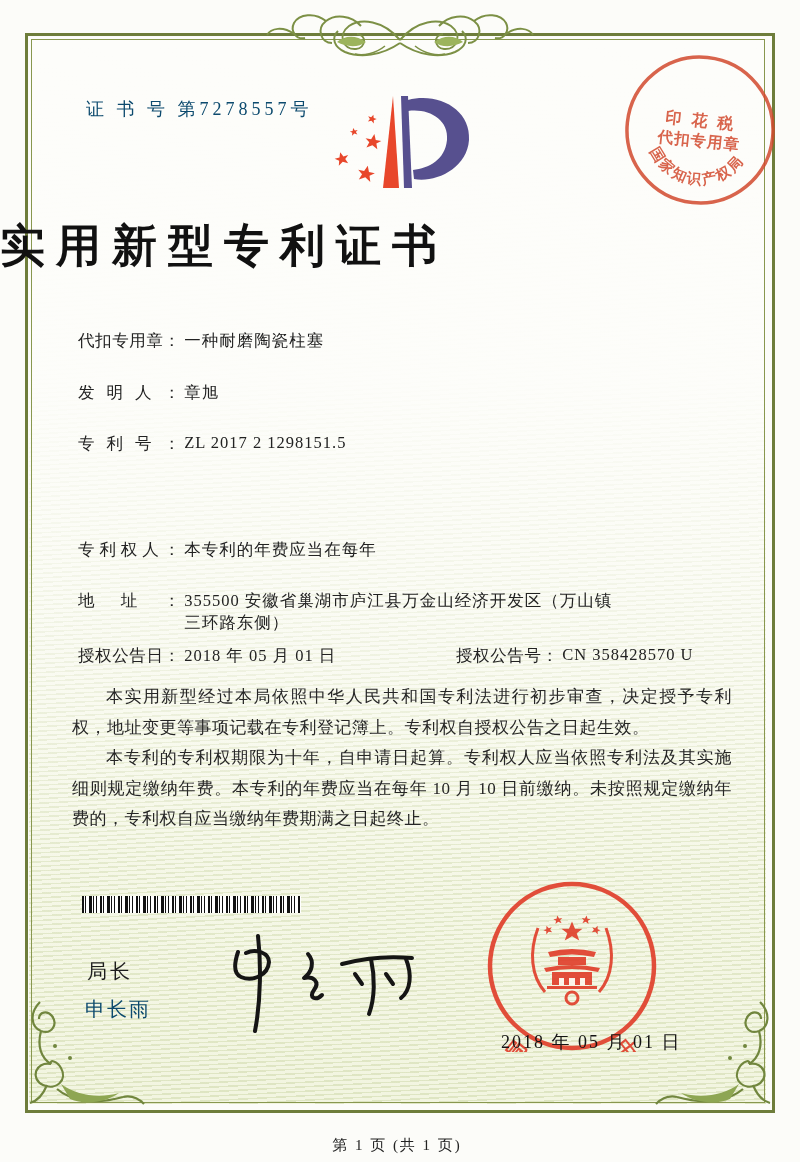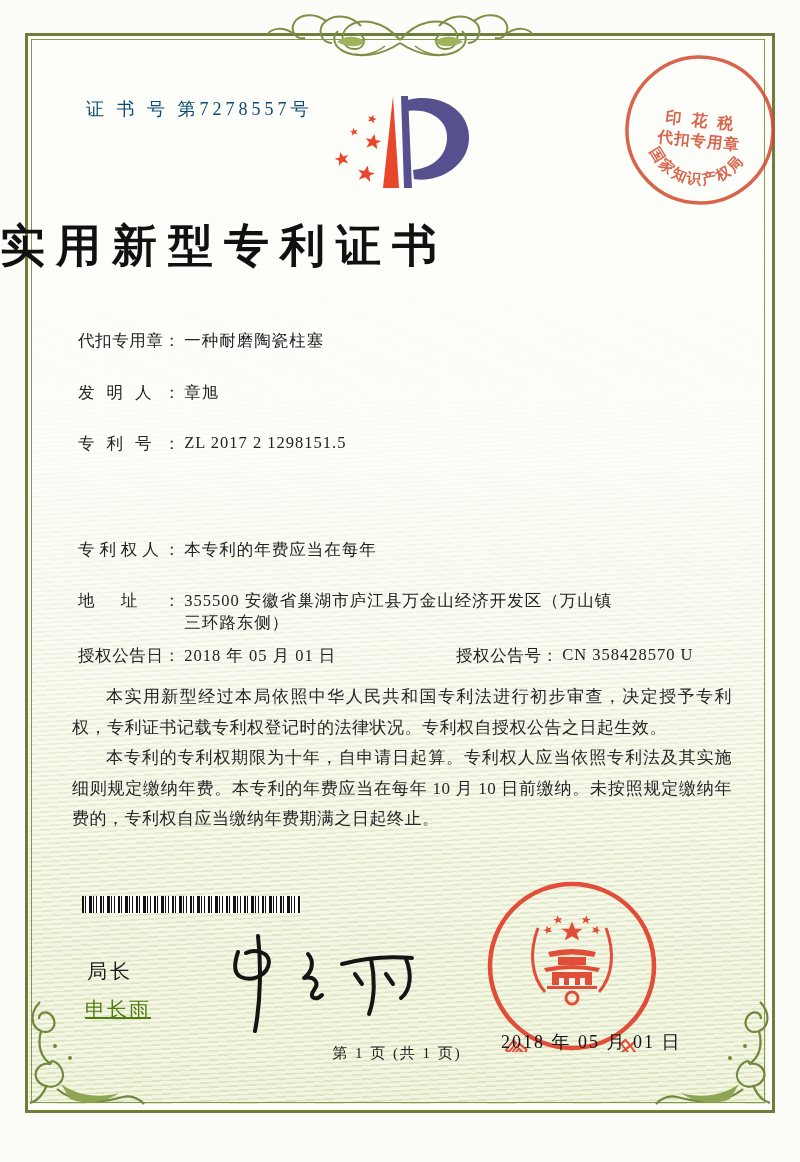--- a/index.html
+++ b/index.html
@@ -38,28 +38,28 @@
 
   .body-text{position:absolute;left:72px;top:682px;width:660px;z-index:3;font-size:17px;line-height:30.5px;
     color:#262626;text-align:justify;}
   .body-text p{margin:0;text-indent:2em;letter-spacing:0.5px;}
 
   .barcode{position:absolute;left:82px;top:896px;width:219px;height:17px;z-index:3;
     background:repeating-linear-gradient(90deg,#111 0 2px,#fff 2px 3px,#111 3px 4px,#fff 4px 7px,#111 7px 10px,#fff 10px 11px,#111 11px 12px,#fff 12px 14px,#111 14px 15px,#fff 15px 18px);}
 
   .director-title{position:absolute;left:87px;top:958px;z-index:3;font-size:20px;color:#1d1d1d;
     font-family:Liberation Sans, sans-serif;letter-spacing:3px;}
-  .director-name{position:absolute;left:85px;top:996px;z-index:3;font-size:20px;color:#4d7c0f;
-    font-family:"Liberation Sans","DejaVu Sans",sans-serif;letter-spacing:2px;text-decoration:underline;}
+  .director-name{position:absolute;left:85px;top:996px;z-index:3;font-size:20px;color:#0c4a6e;
+    font-family:"Liberation Sans","DejaVu Sans",sans-serif;letter-spacing:2px;}
   .signature{position:absolute;left:208px;top:932px;z-index:4;}
 
   .seal{position:absolute;left:486px;top:880px;z-index:5;opacity:0.9;}
   .seal-date{position:absolute;left:501px;top:1030px;z-index:6;font-size:18px;color:#141414;letter-spacing:2px;}
 
-  .page-footer{position:absolute;left:0;right:6px;top:1044px;z-index:3;text-align:center;font-size:15px;color:#222;letter-spacing:2px;}
+  .page-footer{position:absolute;left:0;right:6px;top:1136px;z-index:3;text-align:center;font-size:15px;color:#222;letter-spacing:2px;}
 </style>
 </head>
 <body>
 
 <div class="page">
 
   <div class="paper-pattern"></div>
   <div class="paper-fade"></div>
   <div class="frame-outer"></div>
   <div class="frame-inner"></div>
@@ -171,21 +171,21 @@
   <div class="field-row" style="top:645px">
     <span class="f-label">授权公告日：</span>
     <span class="f-value">2018 年 05 月 01 日</span>
     <span class="grant-no-group">
       <span class="f-label">授权公告号：</span>
       <span class="f-value">CN 358428570 U</span>
     </span>
   </div>
 
   <div class="body-text">
-    <p>本实用新型经过本局依照中华人民共和国专利法进行初步审查，决定授予专利权，专利证书记载专利权登记时的法律状况。专利权自授权公告之日起生效。</p>
+    <p>本实用新型经过本局依照中华人民共和国专利法进行初步审查，决定授予专利权，地址变更等事项记载在专利登记簿上。专利权自授权公告之日起生效。</p>
     <p>本专利的专利权期限为十年，自申请日起算。专利权人应当依照专利法及其实施细则规定缴纳年费。本专利的年费应当在每年 10 月 10 日前缴纳。未按照规定缴纳年费的，专利权自应当缴纳年费期满之日起终止。</p>
   </div>
 
   <div class="barcode"></div>
 
   <div class="director-title">局长</div>
   <div class="director-name">申长雨</div>
 
   <svg class="signature" width="220" height="105" viewBox="0 0 220 105">
     <g stroke="#151515" stroke-width="4" fill="none" stroke-linecap="round" stroke-linejoin="round">

